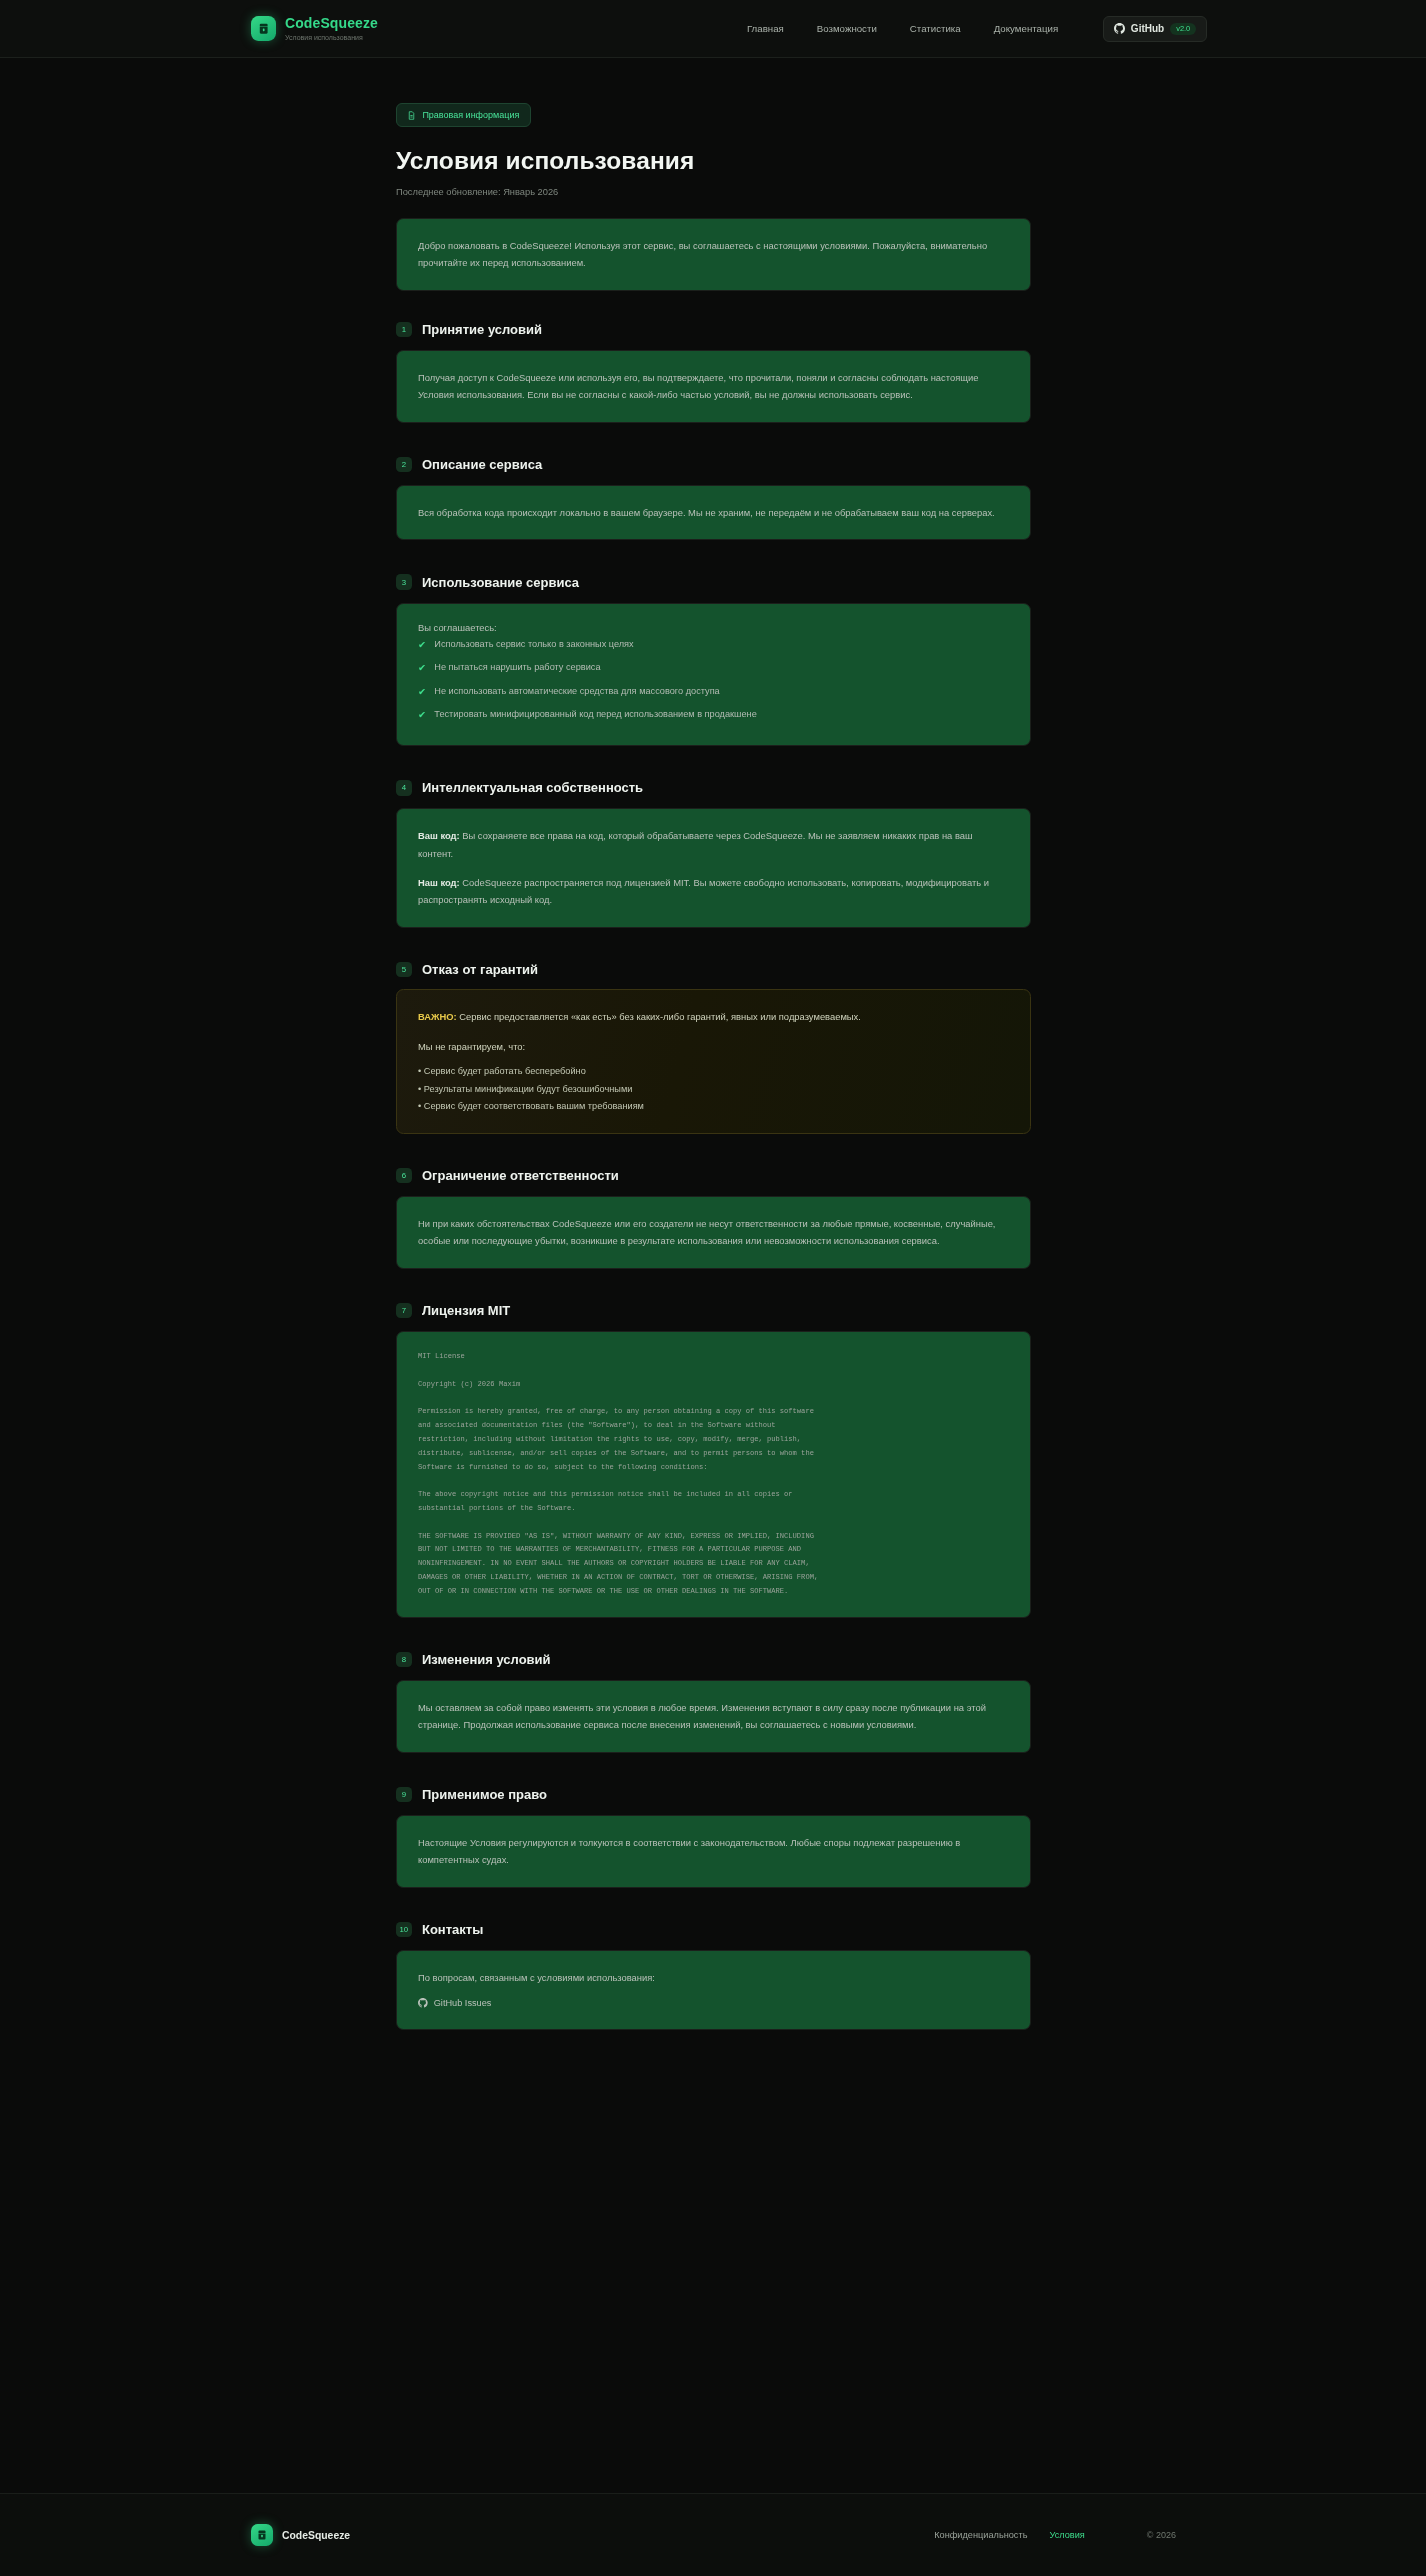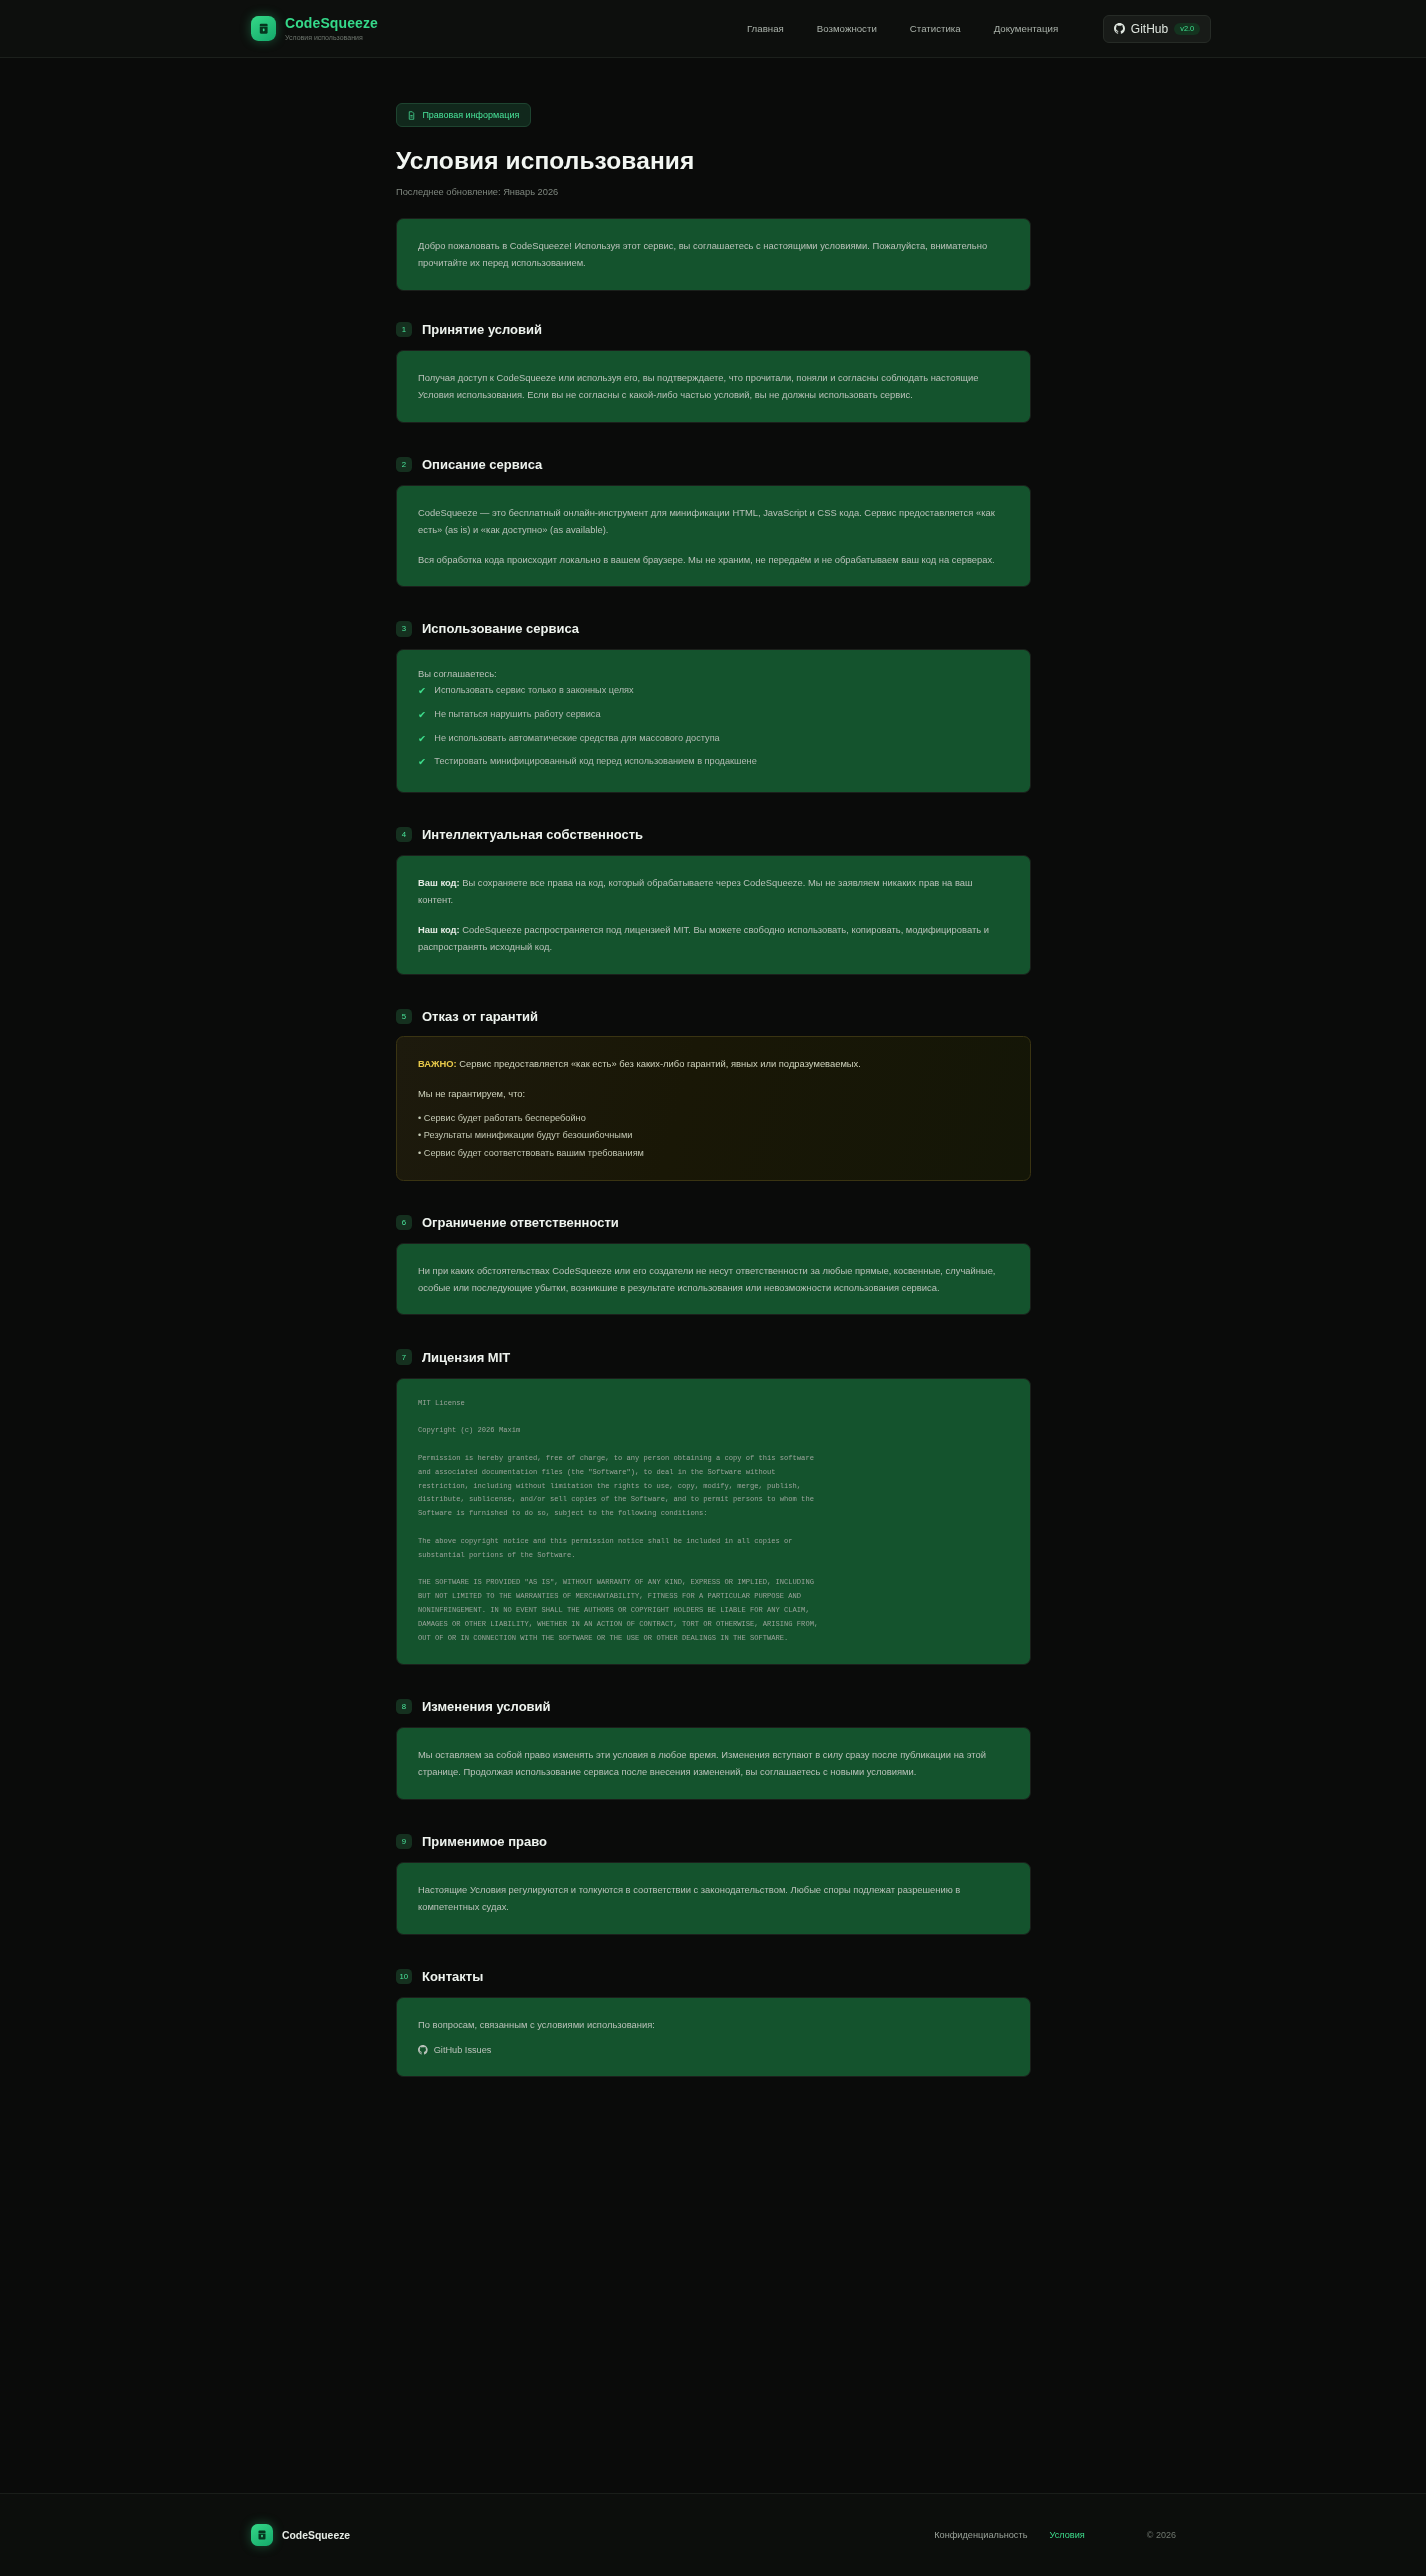--- a/index.html
+++ b/index.html
@@ -67,21 +67,21 @@
     margin-left: 45px;
     display: flex;
     align-items: center;
     gap: 6px;
     background: #181b18;
     border: 0.7px solid #262b26;
     border-radius: 6px;
     padding: 6px 9.7px;
     cursor: pointer;
   }
-  .gh-btn .gh-label { color: #dfe6df; font-size: 12px; }
+  .gh-btn .gh-label { color: #dfe6df; font-size: 10px; font-weight: bold; }
   .gh-icon { width: 11px; height: 11px; display:block; fill:#dfe6df; }
   .gh-version {
     background: #14331f;
     color: #3fe08f;
     border-radius: 15px;
     font-size: 7.4px;
     padding: 1.5px 6px;
   }
 
   
@@ -306,21 +306,20 @@
       </div>
     </section>
 
     
     <section class="section">
       <div class="sec-head">
         <span class="sec-num">2</span>
         <span class="sec-title">Описание сервиса</span>
       </div>
       <div class="card">
-        <p>CodeSqueeze — это бесплатный онлайн-инструмент для минификации HTML, JavaScript и CSS кода. Сервис предоставляется «как есть» (as is) и «как доступно» (as available).</p>
         <p>Вся обработка кода происходит локально в вашем браузере. Мы не храним, не передаём и не обрабатываем ваш код на серверах.</p>
       </div>
     </section>
 
     
     <section class="section">
       <div class="sec-head">
         <span class="sec-num">3</span>
         <span class="sec-title">Использование сервиса</span>
       </div>

